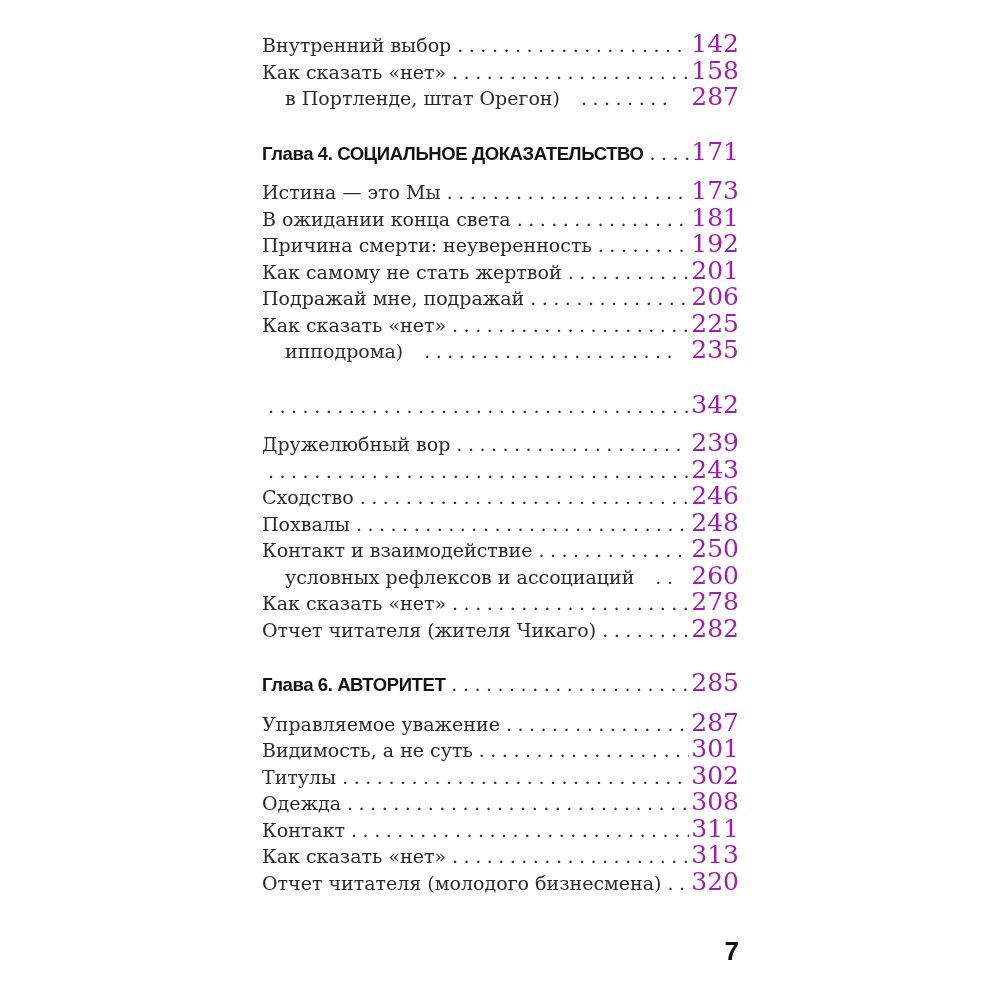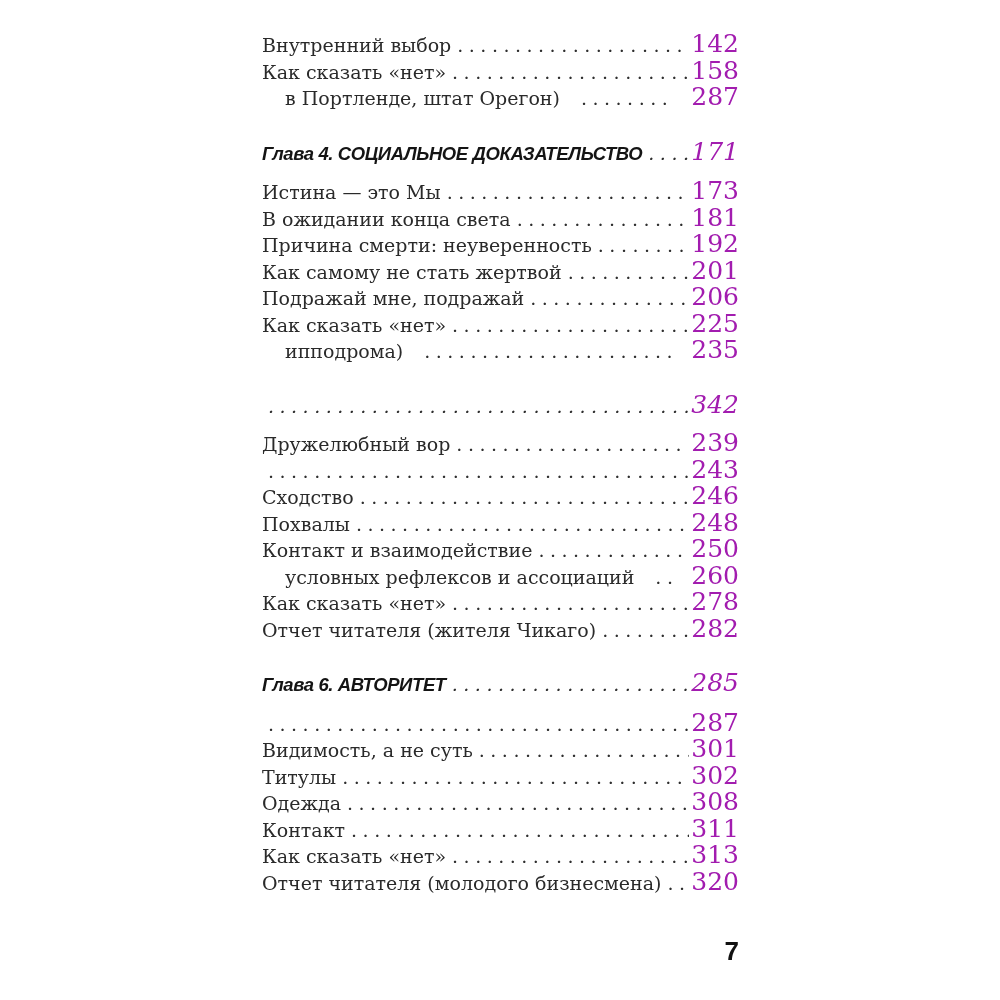--- a/index.html
+++ b/index.html
@@ -54,21 +54,20 @@
     flex: 0 0 auto;
     min-width: 32px;
     text-align: right;
     font-family: "DejaVu Serif", serif;
     font-size: 25px;
     font-weight: 400;
     color: #a21caf;
   }
   .entry.chapter {
     margin: 28px 0 15.5px 0;
-    font-style: italic;
   }
   .entry.chapter .title {
     font-family: "Liberation Sans", sans-serif;
     font-weight: 700;
     font-size: 18.5px;
     letter-spacing: -0.4px;
     color: #141414;
   }
   .folio {
     position: absolute;
@@ -228,20 +227,21 @@
       </div>
       <div class="entry chapter">
         <div class="row">
           <span class="title">Глава 6. АВТОРИТЕТ</span>
           <span class="leader">......................................................................</span>
           <span class="pagenum">285</span>
         </div>
       </div>
       <div class="entry">
         <div class="row">
+          <span class="title">Управляемое уважение</span>
           <span class="leader">......................................................................</span>
           <span class="pagenum">287</span>
         </div>
       </div>
       <div class="entry">
         <div class="row">
           <span class="title">Видимость, а не суть</span>
           <span class="leader">......................................................................</span>
           <span class="pagenum">301</span>
         </div>

